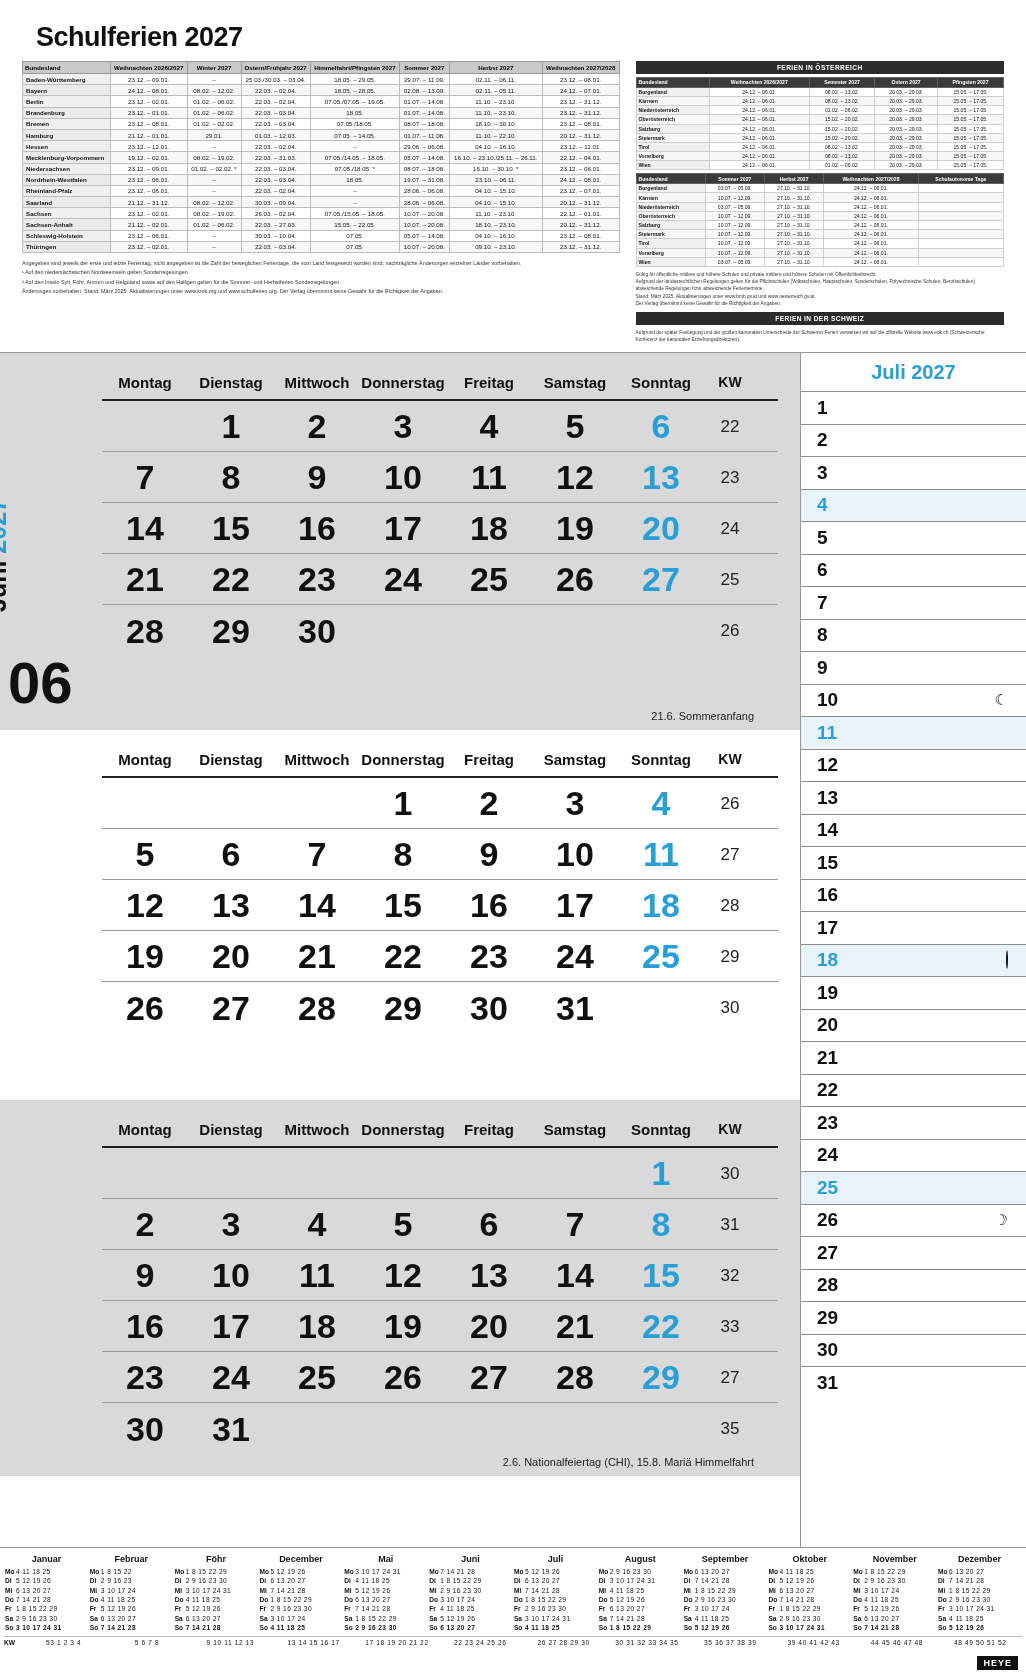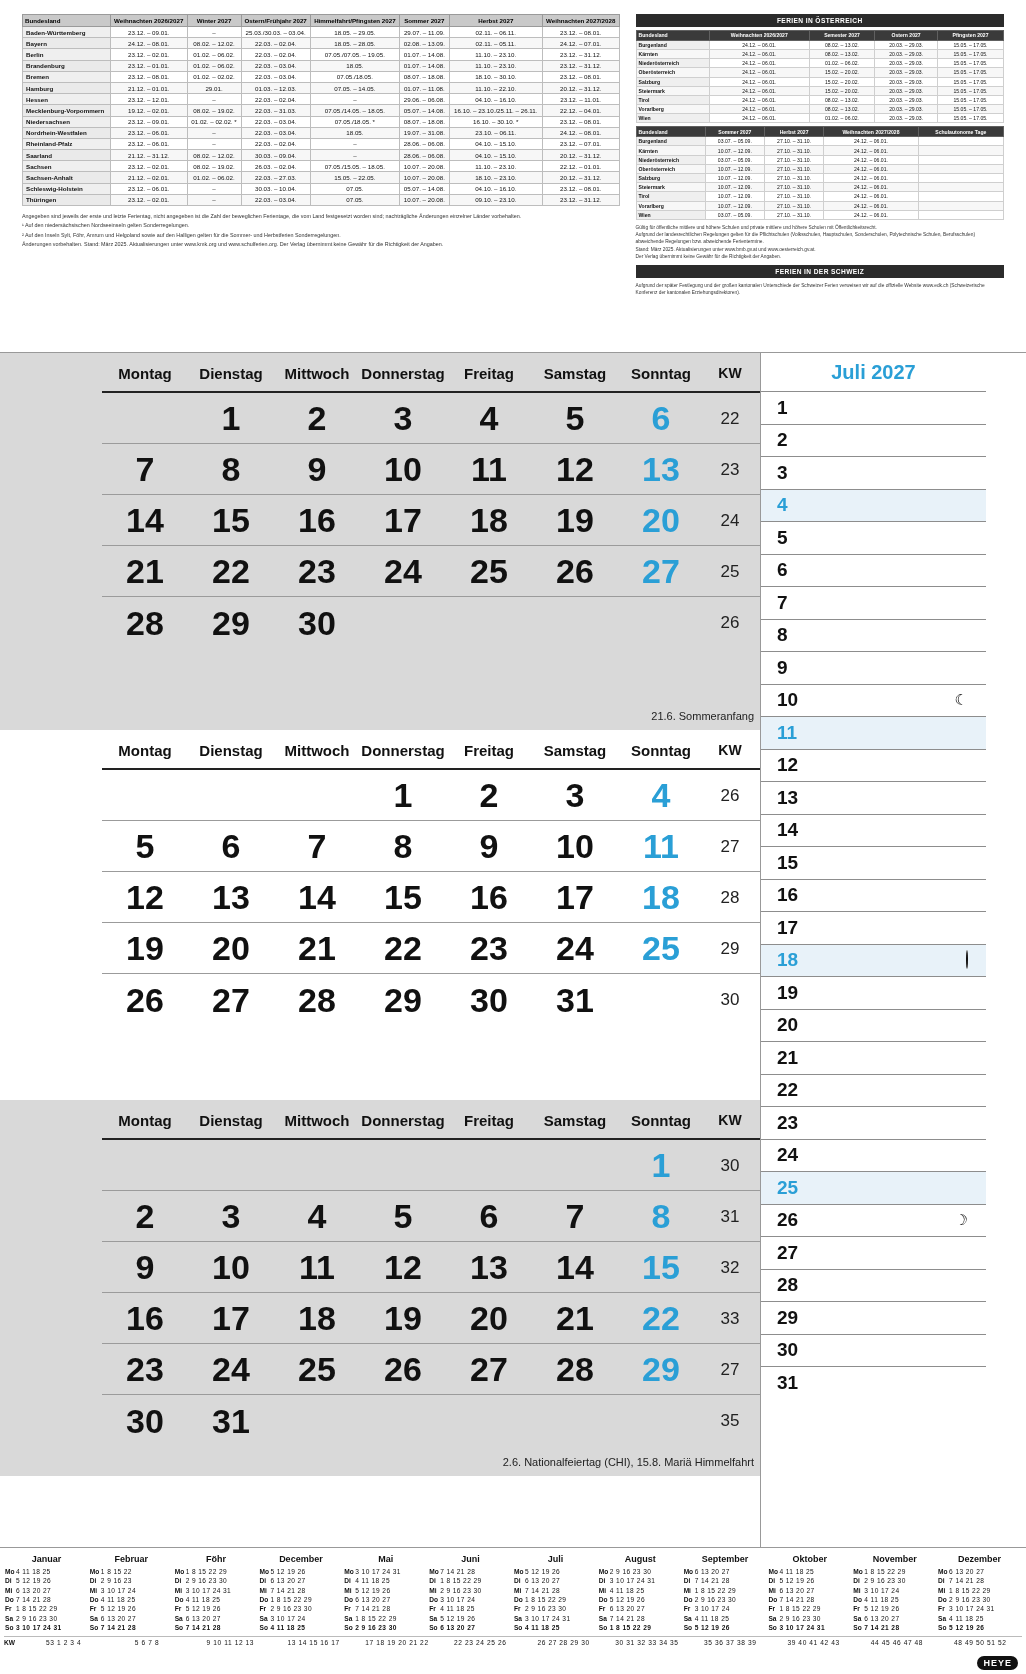--- a/index.html
+++ b/index.html
@@ -69,21 +69,21 @@
   .mblock { position:relative; width:800px; }
   .mblock.grey { background:#d9d9d9; }
   .mblock.white { background:#ffffff; }
 
   .m-june   { height:377px; }
   .m-july   { height:370px; }
   .m-august { height:376px; }
 
   .mgrid { position:absolute; left:102px; top:0; right:0; bottom:0; }
   .hdrrow {
-    display:flex; align-items:flex-start; height:40px; padding-top:12px;
+    display:flex; align-items:center; height:48px; padding-top:12px;
     border-bottom:2px solid #222;
     margin-right:22px;
   }
   .hdr {
     width:86px; text-align:center; font-size:15px; font-weight:bold; color:#111;
   }
   .hdr.kw { width:52px; font-size:14px; font-weight:bold; }
   .wrow {
     display:flex; align-items:center; height:51px;
     border-bottom:1px solid #9b9b9b;
@@ -110,21 +110,21 @@
   .mlabel .num {
     position:absolute; left:8px; bottom:18px; font-size:58px; font-weight:bold; line-height:1;
   }
   .blue { color:#2a9fd6; }
   .mnote {
     position:absolute; right:46px; bottom:8px; font-size:11px; color:#222;
   }
 
   
   .strip {
-    position:absolute; left:760px; top:353px; width:226px; height:1194px;
+    position:absolute; left:800px; top:353px; width:226px; height:1194px;
     background:#ffffff; border-left:1px solid #999;
   }
   .strip-title {
     height:38px; display:flex; align-items:center; justify-content:center;
     font-size:20px; font-weight:bold; color:#2a9fd6;
   }
   .dayrow {
     height:32.5px; display:flex; align-items:center;
     border-top:1px solid #8d8d8d; padding-left:16px; position:relative;
   }
@@ -149,29 +149,30 @@
   .ybrow { display:flex; font-size:6.6px; line-height:1.42; }
   .ybdow { width:11px; font-weight:bold; color:#111; }
   .ybnums { flex:1; text-align:left; letter-spacing:0.4px; white-space:nowrap; }
   .ybsun { color:#111; font-weight:bold; }
   .kwrow { display:flex; margin-top:3px; border-top:1px solid #bbb; padding-top:2px; }
   .kwlabel { width:18px; font-weight:bold; font-size:6.6px; }
   .kwcols { flex:1; display:flex; }
   .kwcell { flex:1; text-align:center; font-size:6.6px; letter-spacing:0.6px; white-space:nowrap; }
   .logo {
     position:absolute; right:8px; bottom:4px; background:#111; color:#fff;
-    font-size:9px; font-weight:bold; padding:2px 6px; letter-spacing:1px;border-radius:7px;
+    font-size:9px; font-weight:bold; padding:2px 6px; letter-spacing:1px;
   }
 </style>
 </head>
 <body>
 
 <div class="page">
 
   <div class="top">
+    <div class="top-title">Schulferien 2027</div>
     <div class="top-cols">
       <div class="col-left">
         <table class="fer">
           <thead>
               <tr id="de-head">
                 <th class="firstcol">Bundesland</th>
                 <th>Weihnachten 2026/2027</th>
                 <th>Winter 2027</th>
                 <th>Ostern/Frühjahr 2027</th>
                 <th>Himmelfahrt/Pfingsten 2027</th>
@@ -513,20 +514,24 @@
         <div class="badge" style="margin-top:5px;">FERIEN IN DER SCHWEIZ</div>
         <div class="ch-note" id="ch-notes">
             <div>Aufgrund der später Festlegung und der großen kantonalen Unterschiede der Schweizer Ferien verweisen wir auf die offizielle Website www.edk.ch (Schweizerische Konferenz der kantonalen Erziehungsdirektoren).</div>
           </div>
       </div>
     </div>
   </div>
 
   <div class="months" id="months">
       <div class="mblock grey m-june">
+        <div class="mlabel">
+          <div class="vert"><span>Juni</span> <span class="yr blue">2027</span></div>
+          <div class="num">06</div>
+        </div>
         <div class="mgrid">
           <div class="hdrrow">
             <div class="hdr">Montag</div>
             <div class="hdr">Dienstag</div>
             <div class="hdr">Mittwoch</div>
             <div class="hdr">Donnerstag</div>
             <div class="hdr">Freitag</div>
             <div class="hdr">Samstag</div>
             <div class="hdr">Sonntag</div>
             <div class="hdr kw">KW</div>

